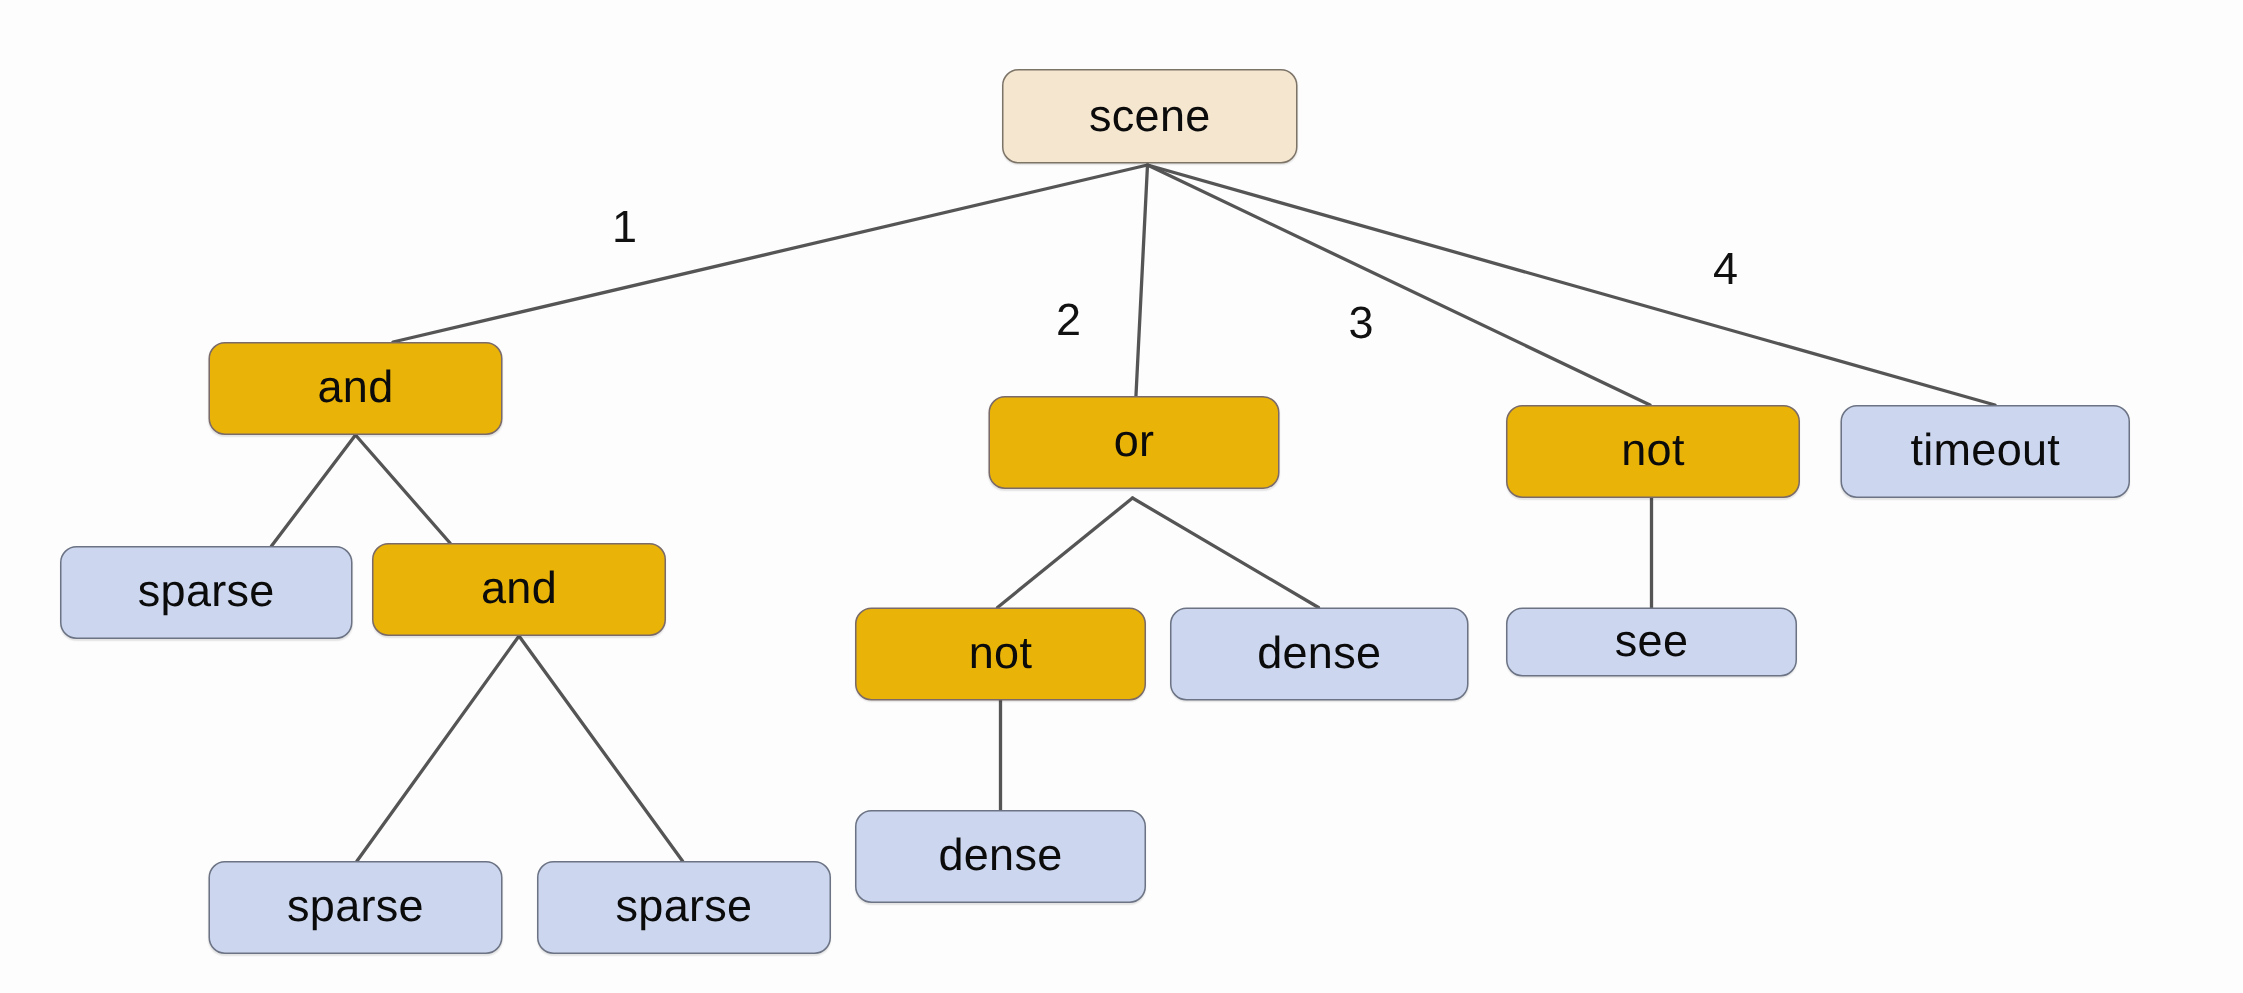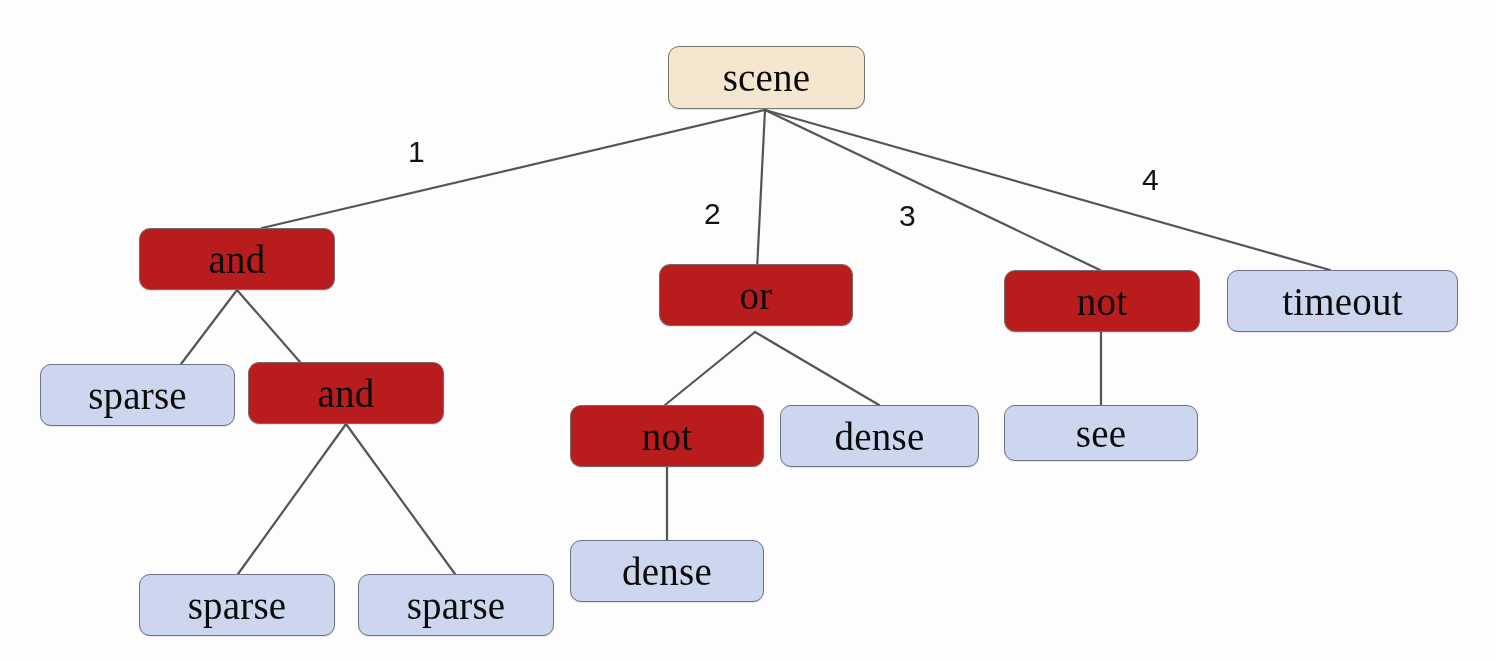--- a/index.html
+++ b/index.html
@@ -31,34 +31,34 @@
     stroke-linecap: round;
   }
   .node {
     position: absolute;
     box-sizing: border-box;
     display: flex;
     align-items: center;
     justify-content: center;
     border: 1.6px solid #6e6e6e;
     border-radius: 11px;
-    font-family: Liberation Serif, serif;
-    font-size: 39px;
+    font-family: Liberation Sans, sans-serif;
+    font-size: 30px;
     color: #0b0b0b;
     letter-spacing: 0.2px;
     line-height: 1;
     box-shadow: 0 1px 1px rgba(0,0,0,0.10);
     user-select: none;
   }
   .node-root {
     background: #f5e6d0;
     border-color: #7d7468;
   }
   .node-op {
-    background: #b91c1c;
+    background: #eab308;
     border-color: #7a6a69;
   }
   .node-term {
     background: #ccd7ef;
     border-color: #6b7384;
   }
   .edge-label {
     position: absolute;
     font-family: "Liberation Sans", sans-serif;
     font-size: 30px;
@@ -84,26 +84,26 @@
       <line x1="755" y1="332" x2="665" y2="405" class="edge-line" stroke="#555555"></line>
       <line x1="755" y1="332" x2="879" y2="405" class="edge-line" stroke="#555555"></line>
       <line x1="667" y1="467" x2="667" y2="540" class="edge-line" stroke="#555555"></line>
       <line x1="1101" y1="332" x2="1101" y2="405" class="edge-line" stroke="#555555"></line>
     </svg>
   <div id="node-layer">
       <div class="node node-root" style="left: 668px; top: 46px; width: 197px; height: 63px;">scene</div>
       <div class="node node-op" style="left: 139px; top: 228px; width: 196px; height: 62px;">and</div>
       <div class="node node-op" style="left: 659px; top: 264px; width: 194px; height: 62px;">or</div>
       <div class="node node-op" style="left: 1004px; top: 270px; width: 196px; height: 62px;">not</div>
-      <div class="node node-term" style="left: 1227px; top: 270px; width: 231px; height: 62px;">timeout</div>
+      <div class="node node-term" style="left: 1227px; top: 270px; width: 193px; height: 62px;">timeout</div>
       <div class="node node-term" style="left: 40px; top: 364px; width: 195px; height: 62px;">sparse</div>
       <div class="node node-op" style="left: 248px; top: 362px; width: 196px; height: 62px;">and</div>
       <div class="node node-op" style="left: 570px; top: 405px; width: 194px; height: 62px;">not</div>
       <div class="node node-term" style="left: 780px; top: 405px; width: 199px; height: 62px;">dense</div>
-      <div class="node node-term" style="left: 1004px; top: 405px; width: 194px; height: 56px;">see</div>
+      <div class="node node-term" style="left: 1004px; top: 405px; width: 194px; height: 46px;">see</div>
       <div class="node node-term" style="left: 570px; top: 540px; width: 194px; height: 62px;">dense</div>
       <div class="node node-term" style="left: 139px; top: 574px; width: 196px; height: 62px;">sparse</div>
       <div class="node node-term" style="left: 358px; top: 574px; width: 196px; height: 62px;">sparse</div>
     </div>
   <div id="label-layer">
       <div class="edge-label" style="left: 408px; top: 137px;">1</div>
       <div class="edge-label" style="left: 704px; top: 199px;">2</div>
       <div class="edge-label" style="left: 899px; top: 201px;">3</div>
       <div class="edge-label" style="left: 1142px; top: 165px;">4</div>
     </div>

